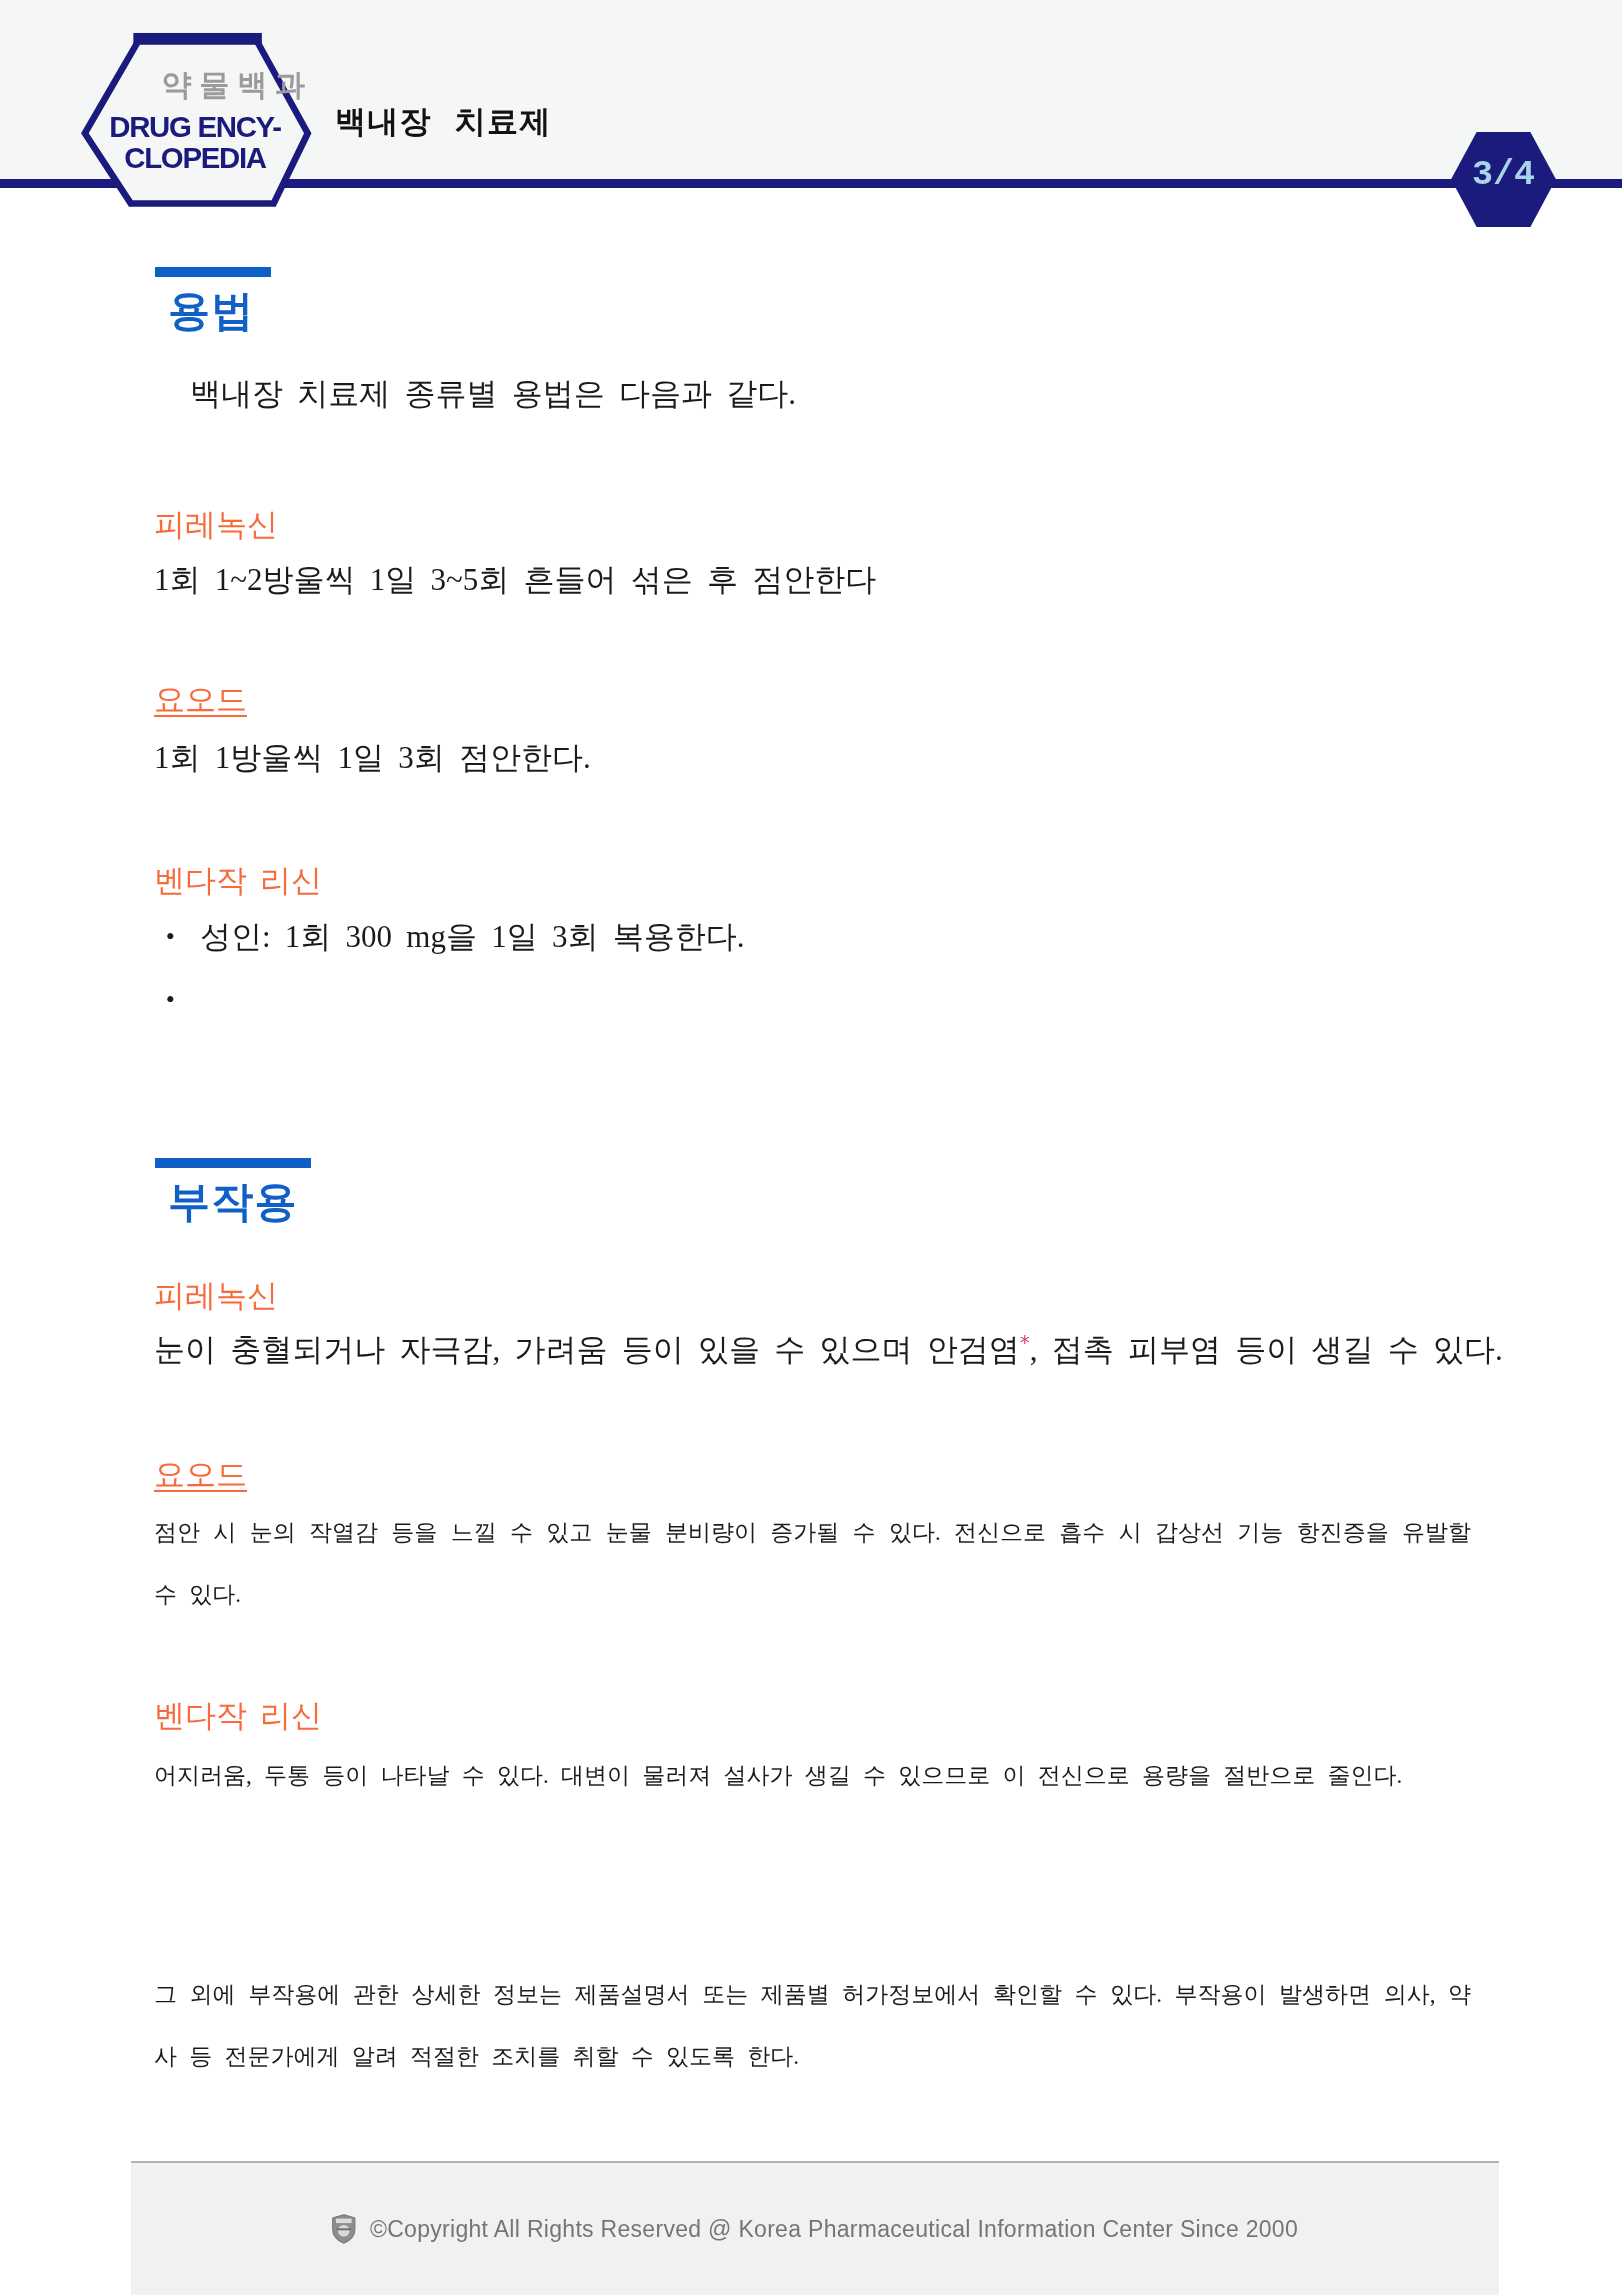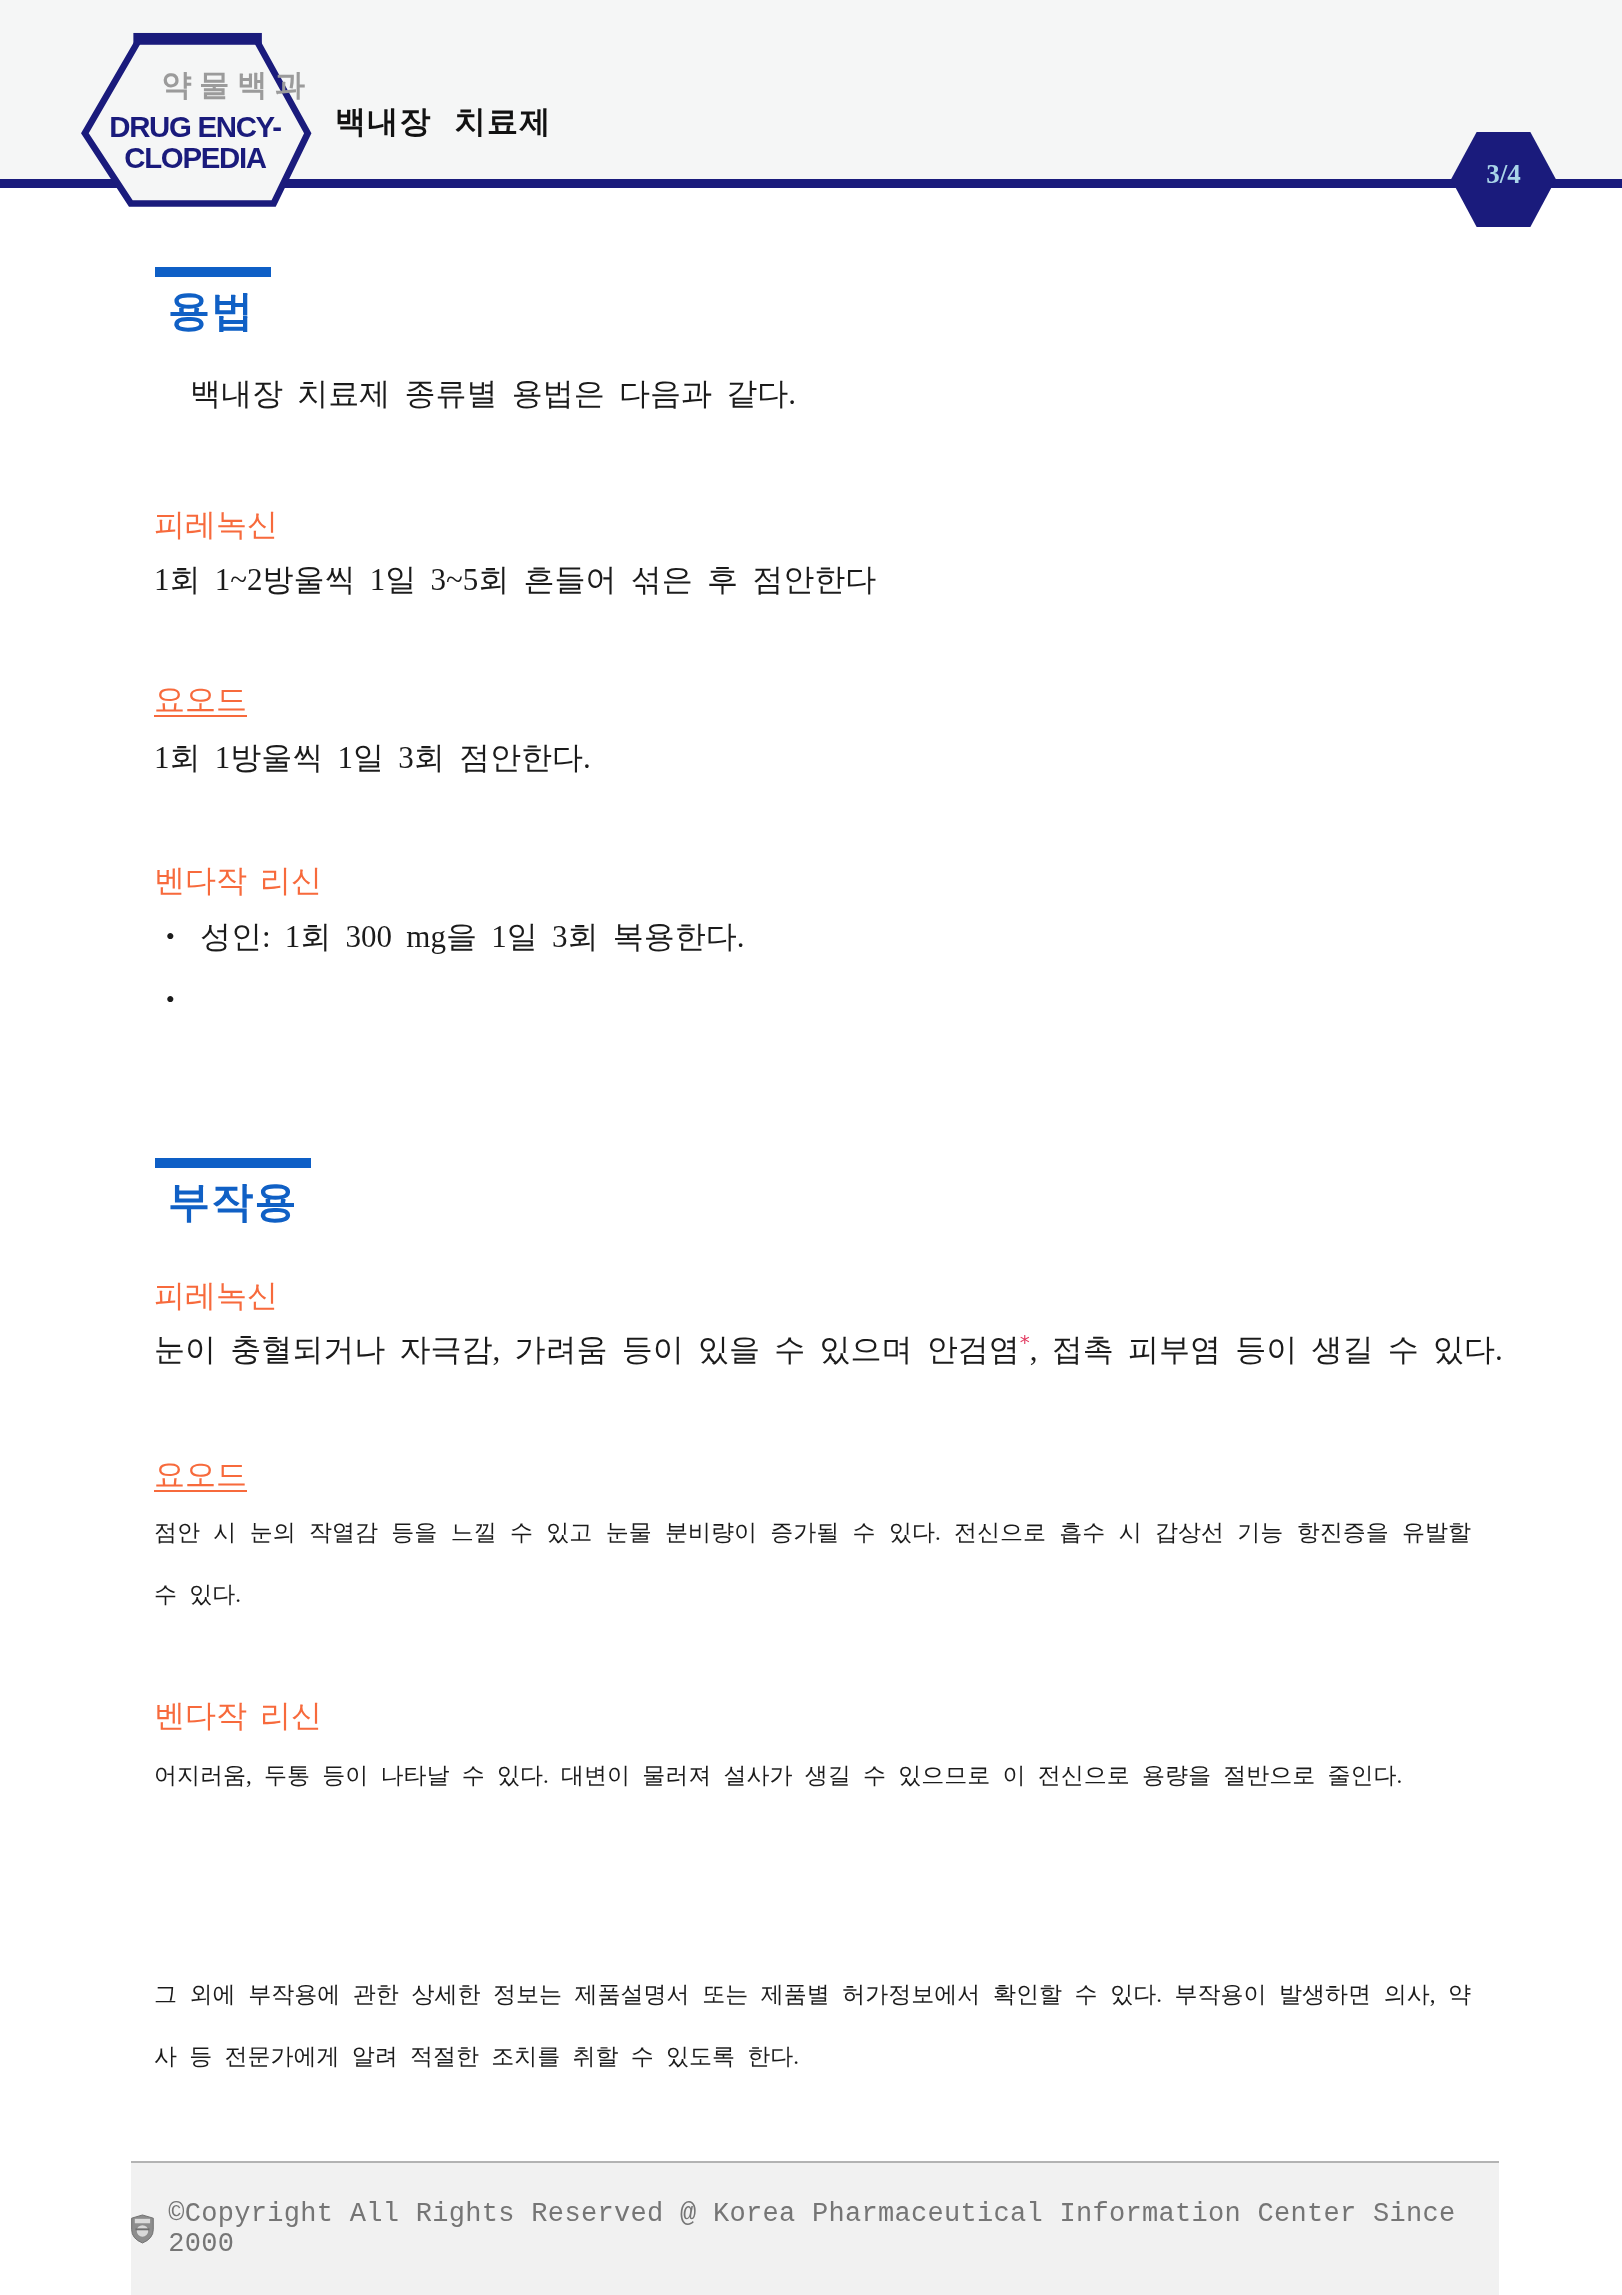--- a/index.html
+++ b/index.html
@@ -23,22 +23,22 @@
   .brand-en { color:#1a1b7c; font-size:29.4px; font-weight:700; letter-spacing:-1.3px; line-height:31px; margin-top:5.2px; }
   .doc-title {
     left:335px; top:101px;
     font-family:"Liberation Sans","DejaVu Sans",sans-serif;
     font-size:31px; font-weight:700; color:#121212; word-spacing:13px; letter-spacing:1.3px;
   }
   .page-hex { left:1451px; top:132px; width:105px; height:95px; }
   .page-num {
     left:1451px; top:132px; width:105px; height:85px;
     display:flex; align-items:center; justify-content:center;
-    font-family:Liberation Serif, serif;
-    font-size:27px; font-weight:700; color:#a9d4e8;
+    font-family:Liberation Mono, monospace;
+    font-size:35px; font-weight:700; color:#a9d4e8;
   }
 
   
   .sec-bar { background:#0e5fc6; height:9.8px; }
   .bar1 { left:155px; top:267px; width:116px; }
   .bar2 { left:155px; top:1158px; width:156px; }
   .sec-heading {
     left:168px;
     font-family:"Liberation Sans","DejaVu Sans",sans-serif;
     font-size:42px; font-weight:700; color:#1060c5; letter-spacing:1.3px;
@@ -72,22 +72,22 @@
   .eff-b   { top:1745px; }
   .outro   { top:1964px; }
 
   
   .footer {
     left:131px; top:2161px; width:1368px; height:134px;
     background:#f1f1f1; border-top:2.6px solid #b3b3b3;
     display:flex; align-items:center; justify-content:center; gap:14.4px;
   }
   .copyright {
-    font-family:Liberation Mono, monospace;
-    font-size:27px; color:#757575; letter-spacing:0.3px;
+    font-family:Liberation Sans, sans-serif;
+    font-size:23px; color:#757575; letter-spacing:0.3px;
   }
 </style>
 </head>
 <body>
 
 <div class="abs header-band"></div>
 <div class="abs divider"></div>
 
 <svg class="abs brand-hex" viewBox="0 0 360 276">
   <polygon points="96,14 272,14 352,159 300,266 82,266 12,159" fill="#f5f6f6" stroke="#1a1b7c" stroke-width="10"></polygon>

